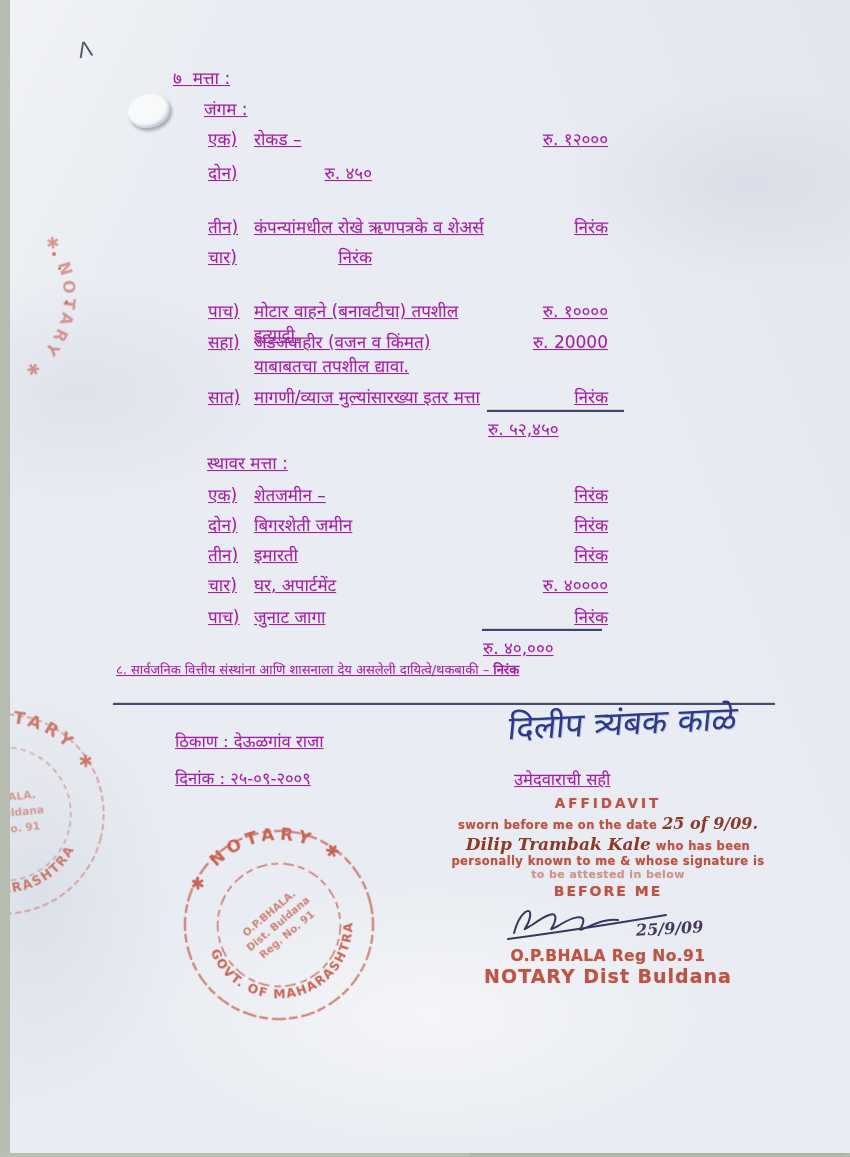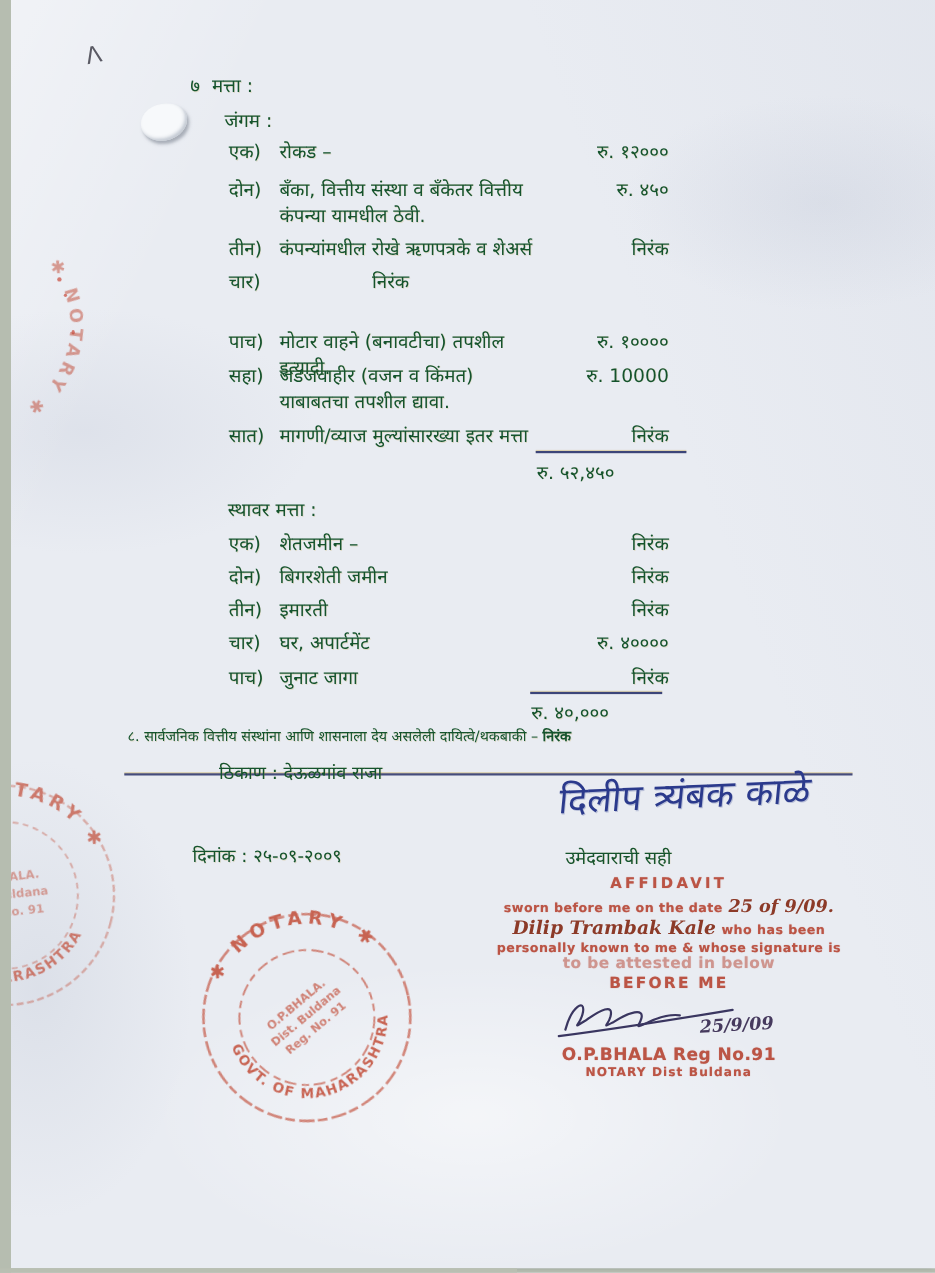--- a/index.html
+++ b/index.html
@@ -20,21 +20,21 @@
       radial-gradient(ellipse 260px 140px at 88% 16%, rgba(165,174,196,.18), transparent 70%),
       radial-gradient(ellipse 300px 160px at 8% 34%, rgba(165,174,196,.16), transparent 70%),
       radial-gradient(ellipse 420px 200px at 50% 88%, rgba(255,255,255,.5), transparent 70%),
       radial-gradient(ellipse 200px 300px at 3% 78%, rgba(160,170,190,.18), transparent 70%),
       linear-gradient(115deg, rgba(255,255,255,.35) 0%, transparent 18%),
       linear-gradient(250deg, rgba(170,178,198,.10) 0%, transparent 30%);
   }
   .edge-strip{position:absolute;left:0;top:0;width:10px;height:1157px;background:#b6bdb0;}
   .edge-bottom{position:absolute;left:0;top:1153px;width:470px;height:4px;background:#b9bfb2;}
 
-  .ink{color:#14532d;text-shadow:.6px .6px 0 rgba(190,160,60,.22);}
+  .ink{color:#a21caf;text-shadow:.6px .6px 0 rgba(190,160,60,.22);text-decoration:underline;}
   .abs{position:absolute;}
 
   
   .arow{position:absolute;left:198px;width:400px;display:flex;align-items:flex-start;font-size:17px;line-height:24px;}
   .arow .idx{flex:0 0 46px;}
   .arow .lbl{flex:1;}
   .arow .val{flex:0 0 118px;text-align:right;white-space:nowrap;}
   .heading{font-size:17px;}
   .total-line{position:absolute;font-size:17px;white-space:nowrap;}
   .rule{position:absolute;height:2px;background:#3c4579;box-shadow:0 -1px 0 rgba(195,160,60,.35);}
@@ -131,41 +131,40 @@
   </div>
   <div class="abs ink heading" style="left:194px;top:97px;">जंगम :</div>
 
   <div class="arow ink" style="top:127px;">
     <span class="idx">एक)</span>
     <span class="lbl">रोकड  –</span>
     <span class="val">रु. १२०००</span>
   </div>
   <div class="arow ink" style="top:161px;">
     <span class="idx">दोन)</span>
-    <span class="lbl"><span>बँका, वित्तीय संस्था व बँकेतर वित्तीय</span><br><span>कंपन्या यामधील ठेवी.</span></span>
     <span class="val">रु. ४५०</span>
   </div>
   <div class="arow ink" style="top:215px;">
     <span class="idx">तीन)</span>
     <span class="lbl">कंपन्यांमधील रोखे ऋणपत्रके व शेअर्स</span>
     <span class="val">निरंक</span>
   </div>
   <div class="arow ink" style="top:245px;">
     <span class="idx">चार)</span>
     <span class="val">निरंक</span>
   </div>
   <div class="arow ink" style="top:299px;">
     <span class="idx">पाच)</span>
     <span class="lbl">मोटार वाहने (बनावटीचा) तपशील इत्यादी.</span>
     <span class="val">रु. १००००</span>
   </div>
   <div class="arow ink" style="top:330px;">
     <span class="idx">सहा)</span>
     <span class="lbl"><span>जडजवाहीर (वजन व किंमत)</span><br><span>याबाबतचा तपशील द्यावा.</span></span>
-    <span class="val">रु. 10000</span>
+    <span class="val">रु. 20000</span>
   </div>
   <div class="arow ink" style="top:385px;">
     <span class="idx">सात)</span>
     <span class="lbl">मागणी/व्याज मुल्यांसारख्या इतर मत्ता</span>
     <span class="val">निरंक</span>
   </div>
 
   <div class="rule" style="left:477px;top:410px;width:137px;"></div>
   <div class="total-line ink" style="left:478px;top:417px;">रु. ५२,४५०</div>
 
@@ -198,50 +197,50 @@
   </div>
 
   <div class="rule" style="left:472px;top:629px;width:120px;"></div>
   <div class="total-line ink" style="left:473px;top:636px;">रु. ४०,०००</div>
 
   <div class="sec8 ink">
     <span>८. सार्वजनिक वित्तीय संस्थांना आणि शासनाला देय असलेली दायित्वे/थकबाकी – </span><b>निरंक</b>
   </div>
   <div class="divider"></div>
 
-  <div class="abs ink plain" style="left:165px;top:690px;margin-left:24px;">ठिकाण : देऊळगांव राजा</div>
+  <div class="abs ink plain" style="left:165px;top:729px;">ठिकाण : देऊळगांव राजा</div>
   <div class="abs ink plain" style="left:165px;top:766px;">दिनांक : २५-०९-२००९</div>
 
   <div class="cand-sig">दिलीप त्र्यंबक काळे</div>
   <div class="abs ink plain" style="left:504px;top:767px;">उमेदवाराची सही</div>
 
   <div class="aff">
     <div class="ln t">AFFIDAVIT</div>
     <div style="margin-top:3px;">
       <span class="ln s">sworn before me on the date</span>
       <span class="hand-red" style="font-size:16px;">25 of 9/09.</span>
     </div>
     <div style="margin-top:1px;">
       <span class="hand-red" style="font-size:17px;">Dilip Trambak Kale</span>
       <span class="ln s">who has been</span>
     </div>
     <div class="ln s">personally known to me &amp; whose signature is</div>
-    <div class="ln s faded" style="font-size:14px;text-align:center;">to be attested in below</div>
+    <div class="ln s faded" style="font-size:11px;text-align:center;">to be attested in below</div>
     <div class="ln" style="font-size:14px;letter-spacing:2px;margin-top:2px;">BEFORE ME</div>
     <div class="sig-zone">
       <svg width="170" height="46" viewBox="0 0 170 46">
         <g fill="none" stroke="#3a3660" stroke-width="2" stroke-linecap="round">
           <path d="M8,32 C14,10 26,4 24,16 C22,28 12,32 26,24 C40,14 52,8 49,20 C47,28 40,31 52,25 C66,16 80,12 77,22 C75,29 70,31 82,26 C96,19 104,18 112,19"></path>
           <path d="M2,38 C40,33 100,24 160,14"></path>
         </g>
       </svg>
       <span class="sig-date">25/9/09</span>
     </div>
     <div class="ln" style="font-size:15.5px;">O.P.BHALA Reg No.91</div>
-    <div class="ln" style="font-size:11px;letter-spacing:1px;">NOTARY Dist Buldana</div>
+    <div class="ln" style="font-size:19px;letter-spacing:1px;">NOTARY Dist Buldana</div>
   </div>
 
   <svg class="stamp" style="left:170px;top:826px;transform:rotate(-12deg);" width="198" height="198" viewBox="0 0 200 200">
     <defs>
       <path id="arcT3" d="M 14,100 A 86,86 0 0 1 186,100"></path>
       <path id="arcB3" d="M 26,100 A 74,74 0 0 0 174,100"></path>
     </defs>
     <g fill="none" stroke="#c0452f" opacity=".75">
       <circle cx="100" cy="100" r="95" stroke-width="2.4" stroke-dasharray="9 3 14 4"></circle>
       <circle cx="100" cy="100" r="62" stroke-width="1.8" stroke-dasharray="7 5 11 4"></circle>

